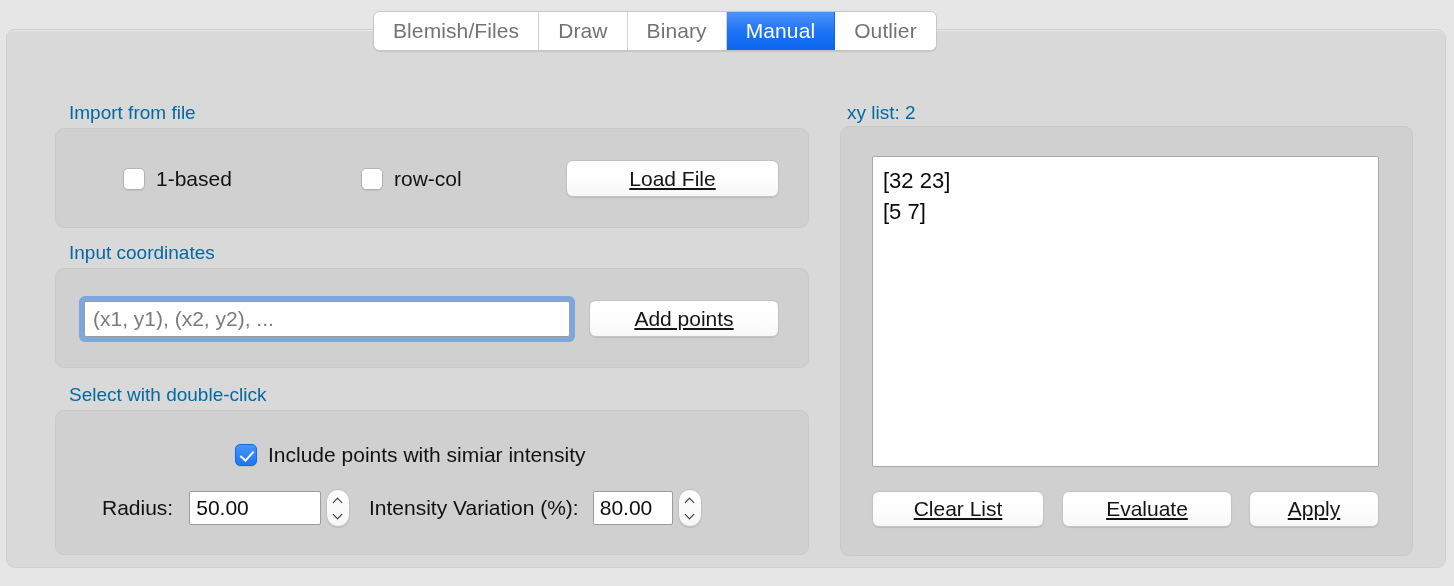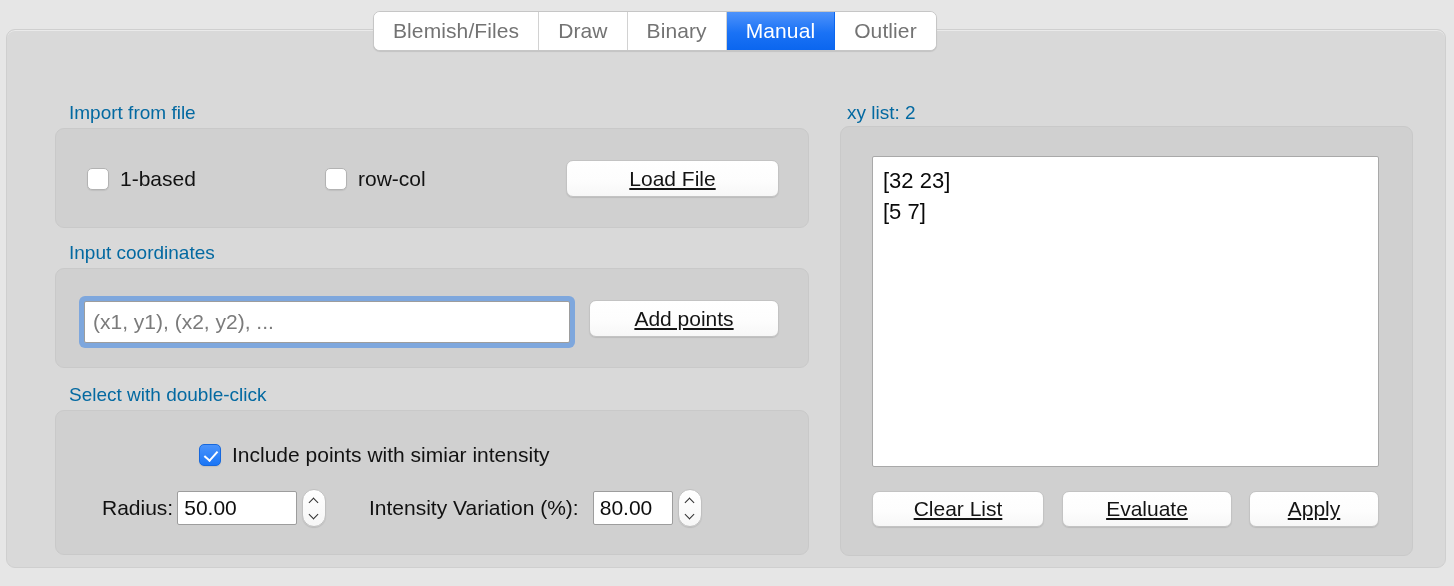--- a/index.html
+++ b/index.html
@@ -97,20 +97,21 @@
   
   .lbl-xylist   { left: 840px; top: 72px; }
   .gb-xylist    { left: 833px; top: 96px; width: 573px; height: 430px; }
 
   
   .checkrow {
     position: absolute;
     display: flex;
     align-items: center;
     gap: 11px;
+    margin-left: 36px;
   }
   .checkbox {
     width: 22px;
     height: 22px;
     border-radius: 5px;
     box-sizing: border-box;
     background: #ffffff;
     border: 1px solid #b3b3b3;
     box-shadow: 0 1px 1px rgba(0,0,0,0.08);
     flex: 0 0 auto;
@@ -161,21 +162,21 @@
   .btn-clearlist  { left: 865px; top: 461px; width: 172px; height: 36px; }
   .btn-evaluate   { left: 1055px; top: 461px; width: 170px; height: 36px; }
   .btn-apply      { left: 1242px; top: 461px; width: 130px; height: 36px; }
 
   
   .inputwrap {
     position: absolute;
     left: 72px;
     top: 266px;
     width: 496px;
-    height: 52px;
+    height: 46px;
     border-radius: 6px;
     background: #7ea7dd;
     box-sizing: border-box;
     padding: 5px;
   }
   .inputwrap .field {
     width: 100%;
     height: 100%;
     box-sizing: border-box;
     background: #ffffff;
@@ -309,21 +310,21 @@
     <div class="section-label lbl-select">Select with double-click</div>
     <div class="groupbox gb-select"></div>
 
     <div class="checkrow" style="left:192px; top:413px;">
       <span class="checkbox checked"></span>
       <span class="check-label">Include points with simiar intensity</span>
     </div>
 
     <div class="numrow" style="left:95px; top:459px;">
       <span class="num-label">Radius:</span>
-      <input class="numfield" style="width: 120px; margin-left: 4px;" type="text" value="50.00">
+      <input class="numfield" style="width: 132px; margin-left: 16px;" type="text" value="50.00">
       <span class="stepper">
         <span class="chev up"></span>
         <span class="chev down"></span>
       </span>
     </div>
 
     <div class="numrow" style="left:362px; top:459px;">
       <span class="num-label">Intensity Variation (%):</span>
       <input class="numfield" style="width: 80px; margin-left: 14px;" type="text" value="80.00">
       <span class="stepper">

